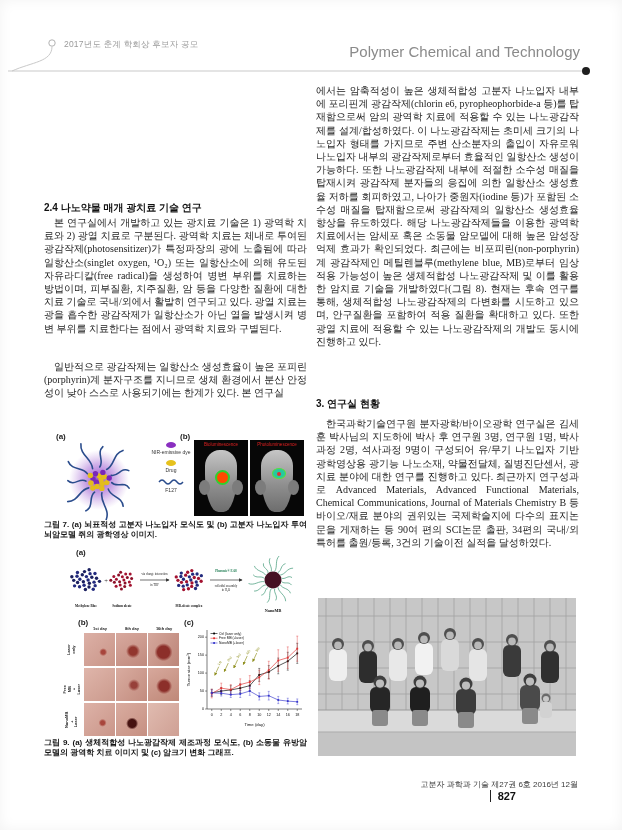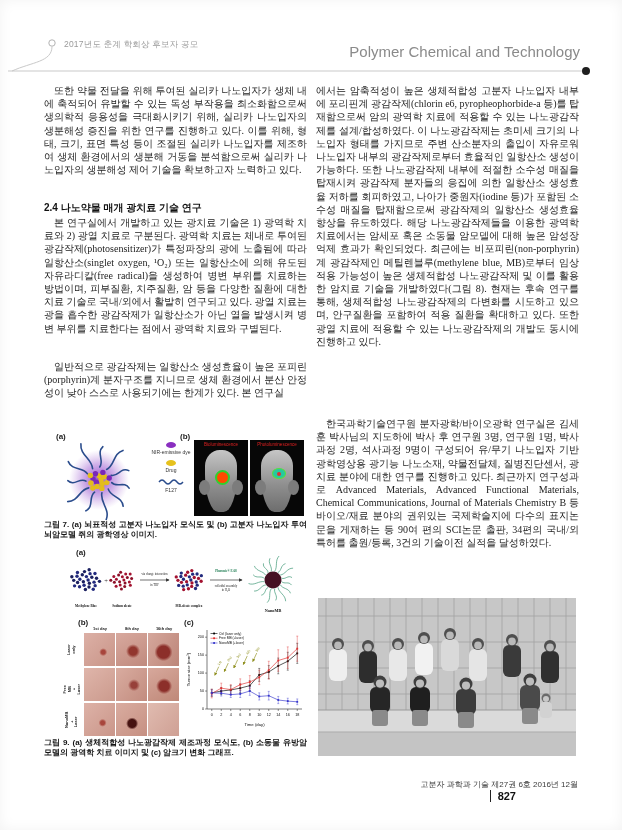--- a/index.html
+++ b/index.html
@@ -48,21 +48,20 @@
   <svg class="hdr-svg" viewBox="0 0 622 80">
     <circle cx="52" cy="43" r="3.2" fill="none" stroke="#b3b3b3" stroke-width="1"></circle>
     <path d="M52,46.5 C52,62 32,62 12,71" fill="none" stroke="#c9c9c9" stroke-width="1"></path>
     <line x1="8" y1="71" x2="586" y2="71" stroke="#c9c9c9" stroke-width="1"></line>
     <circle cx="586" cy="71" r="4" fill="#1e1e1e"></circle>
   </svg>
   <span class="hdr-left sans">2017년도 춘계 학회상 후보자 공모</span>
   <span class="hdr-title sans">Polymer Chemical and Technology</span>
 
   <div class="col" style="left:44px;top:0;height:830px;">
-    <p class="p ind blk" style="top:84px;height:116px;">또한 약물 전달을 위해 투여된 실리카 나노입자가 생체 내에 축적되어 유발할 수 있는 독성 부작용을 최소화함으로써 생의학적 응용성을 극대화시키기 위해, 실리카 나노입자의 생분해성 증진을 위한 연구를 진행하고 있다. 이를 위해, 형태, 크기, 표면 특성 등이 조절된 실리카 나노입자를 제조하여 생체 환경에서의 생분해 거동을 분석함으로써 실리카 나노입자의 생분해성 제어 기술을 확보하고자 노력하고 있다.</p>
     <h3 class="h-sec sans blk" style="top:201px;">2.4 나노약물 매개 광치료 기술 연구</h3>
     <p class="p ind blk" style="top:216px;height:134px;">본 연구실에서 개발하고 있는 광치료 기술은 1) 광역학 치료와 2) 광열 치료로 구분된다. 광역학 치료는 체내로 투여된 광감작제(photosensitizer)가 특정파장의 광에 노출됨에 따라 일항산소(singlet oxygen, ¹O₂) 또는 일항산소에 의해 유도된 자유라디칼(free radical)을 생성하여 병변 부위를 치료하는 방법이며, 피부질환, 치주질환, 암 등을 다양한 질환에 대한 치료 기술로 국내/외에서 활발히 연구되고 있다. 광열 치료는 광을 흡수한 광감작제가 일항산소가 아닌 열을 발생시켜 병변 부위를 치료한다는 점에서 광역학 치료와 구별된다.</p>
     <p class="p ind blk" style="top:360px;height:42px;">일반적으로 광감작제는 일항산소 생성효율이 높은 포피린(porphyrin)계 분자구조를 지니므로 생체 환경에서 분산 안정성이 낮아 스스로 사용되기에는 한계가 있다. 본 연구실</p>
 
     <div class="blk" style="top:428px;height:120px;">
       <span class="figlab sans" style="left:12px;top:4px;">(a)</span>
       <svg style="position:absolute;left:0;top:10px;" width="110" height="82" viewBox="0 0 110 82">
         <defs>
           <radialGradient id="g7" cx="50%" cy="50%" r="50%">
             <stop offset="0%" stop-color="#8a35c8" stop-opacity=".9"></stop>
@@ -466,20 +465,21 @@
 
       <div class="cap sans fcap" style="top:190px;">
         <span class="cl">그림 9.</span>
         <span>(a) 생체적합성 나노광감작제 제조과정 모식도, (b) 소동물 유방암 모델의 광역학 치료 이미지 및 (c) 암크기 변화 그래프.</span>
       </div>
     </div>
   </div>
 
   <div class="col" style="left:316px;top:0;height:830px;">
     <p class="p blk" style="top:84px;height:266px;">에서는 암축적성이 높은 생체적합성 고분자 나노입자 내부에 포리핀계 광감작제(chlorin e6, pyropheophorbide-a 등)를 탑재함으로써 암의 광역학 치료에 적용할 수 있는 나노광감작제를 설계/합성하였다. 이 나노광감작제는 초미세 크기의 나노입자 형태를 가지므로 주변 산소분자의 출입이 자유로워 나노입자 내부의 광감작제로부터 효율적인 일항산소 생성이 가능하다. 또한 나노광감작제 내부에 적절한 소수성 매질을 탑재시켜 광감작제 분자들의 응집에 의한 일항산소 생성효율 저하를 회피하였고, 나아가 중원자(iodine 등)가 포함된 소수성 매질을 탑재함으로써 광감작제의 일항산소 생성효율 향상을 유도하였다. 해당 나노광감작제들을 이용한 광역학 치료에서는 암세포 혹은 소동물 암모델에 대해 높은 암성장 억제 효과가 확인되었다. 최근에는 비포피린(non-porphyrin)계 광감작제인 메틸렌블루(methylene blue, MB)로부터 임상적용 가능성이 높은 생체적합성 나노광감작제 및 이를 활용한 암치료 기술을 개발하였다(그림 8). 현재는 후속 연구를 통해, 생체적합성 나노광감작제의 다변화를 시도하고 있으며, 안구질환을 포함하여 적용 질환을 확대하고 있다. 또한 광열 치료에 적용할 수 있는 나노광감작제의 개발도 동시에 진행하고 있다.</p>
+    <h3 class="h-sec sans blk" style="top:397px;">3. 연구실 현황</h3>
     <p class="p ind blk" style="top:417px;height:160px;">한국과학기술연구원 분자광학/바이오광학 연구실은 김세훈 박사님의 지도하에 박사 후 연구원 3명, 연구원 1명, 박사과정 2명, 석사과정 9명이 구성되어 유/무기 나노입자 기반 광학영상용 광기능 나노소재, 약물전달체, 질병진단센서, 광치료 분야에 대한 연구를 진행하고 있다. 최근까지 연구성과로 Advanced Materials, Advanced Functional Materials, Chemical Communications, Journal of Materials Chemistry B 등 바이오/재료 분야의 권위있는 국제학술지에 다수의 표지논문을 게재하는 등 90여 편의 SCI논문 출판, 34편의 국내/외 특허를 출원/등록, 3건의 기술이전 실적을 달성하였다.</p>
 
     <div class="photo" style="left:2px;top:598px;width:258px;height:158px;">
       <svg width="258" height="158" viewBox="0 0 258 158">
         <rect x="0" y="0" width="258" height="112" fill="#c7c7c7"></rect>
         <g stroke="#a2a2a2" stroke-width="0.8" id="glass-grid">
             <line x1="8" y1="0" x2="8" y2="112"></line>
             <line x1="24" y1="0" x2="24" y2="112"></line>
             <line x1="40" y1="0" x2="40" y2="112"></line>
             <line x1="56" y1="0" x2="56" y2="112"></line>

